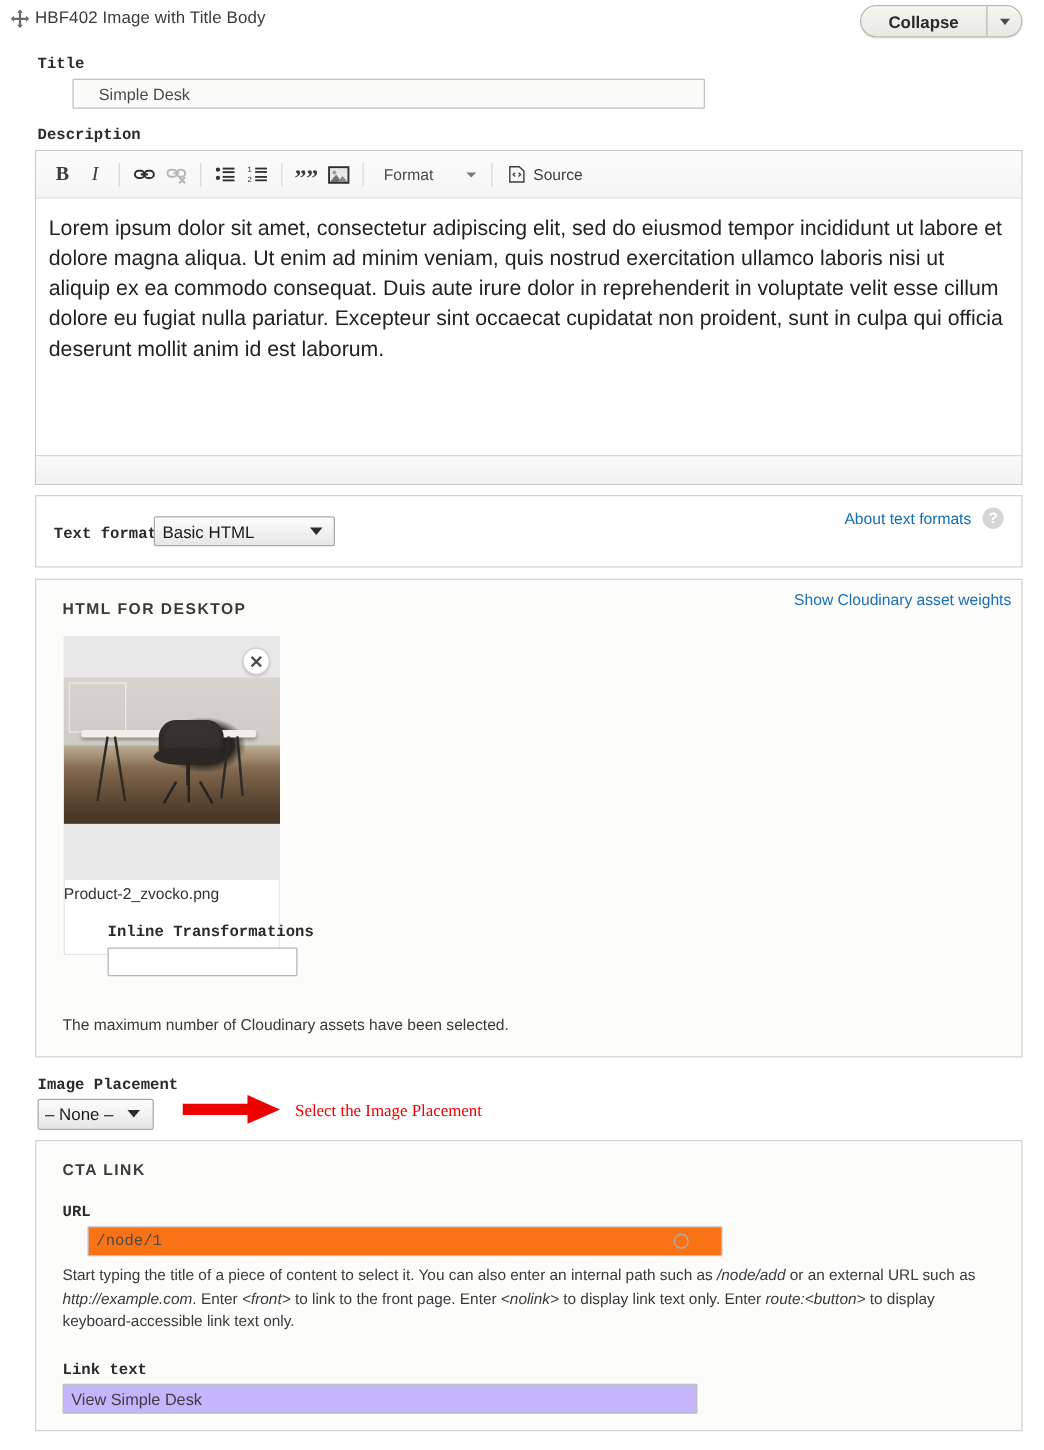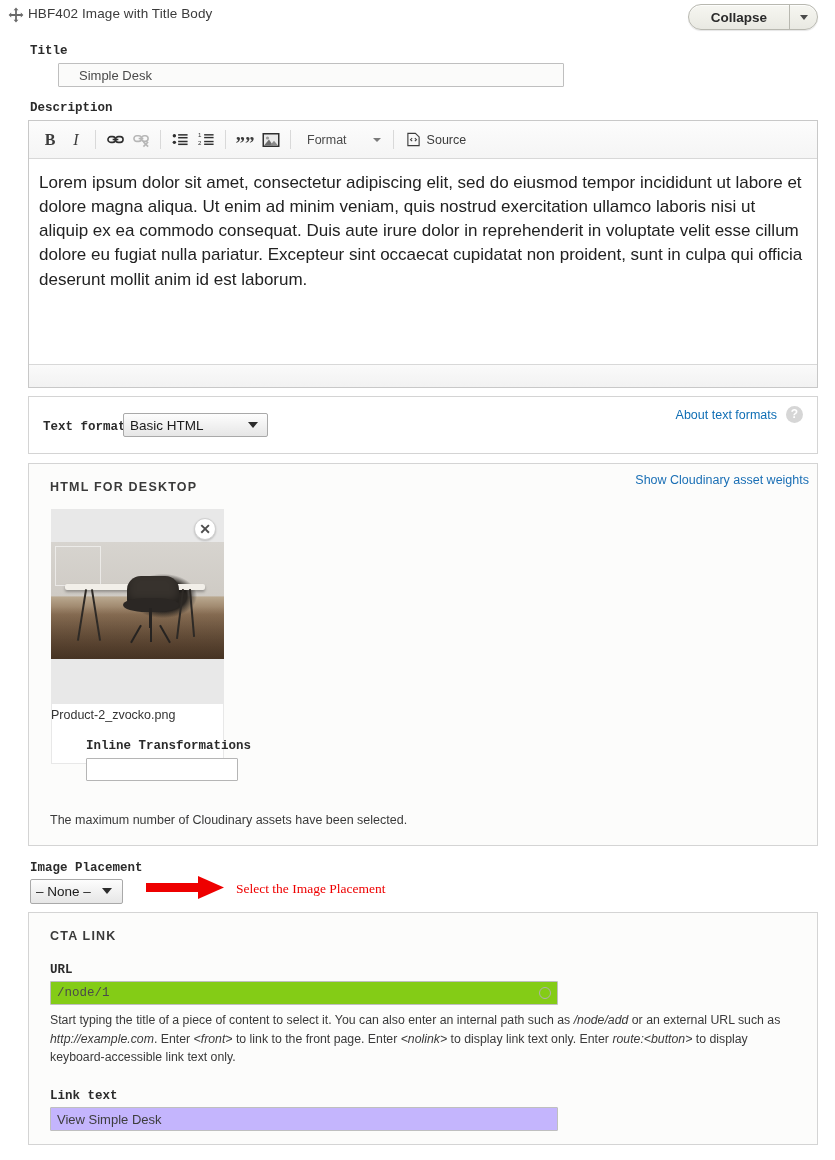--- a/index.html
+++ b/index.html
@@ -231,23 +231,23 @@
     position: absolute; left: 28px; top: 912px; width: 790px; height: 233px;
     border: 1px solid #d4d4d4; background: #fcfcfb;
   }
   #cta-title {
     position: absolute; left: 21px; top: 16px;
     font-size: 12.5px; font-weight: bold; letter-spacing: 1.2px; color: #3a3a3a;
   }
   #url-label { position: absolute; left: 21px; top: 50px; }
   .url-wrap { position: absolute; left: 21px; top: 68px; width: 508px; height: 24px; }
   #url-input {
-    width: 508px; height: 24px; border: 1px solid #bfbfbf; background: #84cc16;
+    width: 508px; height: 24px; border: 1px solid #bfbfbf; background: #f97316;
     border-radius: 1px; font-family: "Liberation Mono", monospace;
-    font-size: 12.5px; color: #4a4a4a; padding: 0 24px 0 6px;
+    font-size: 12.5px; color: #4a4a4a; padding: 0 24px 0 6px; margin-left: 20px;
   }
   .throbber {
     position: absolute; right: 7px; top: 6px; width: 12px; height: 12px;
     border: 1.5px solid #b0b0b0; border-radius: 50%; pointer-events: none;
   }
   #url-desc {
     position: absolute; left: 21px; top: 98px; width: 755px;
     font-size: 12.3px; line-height: 1.52; color: #3a3a3a;
   }
   #url-desc i { font-style: italic; }

